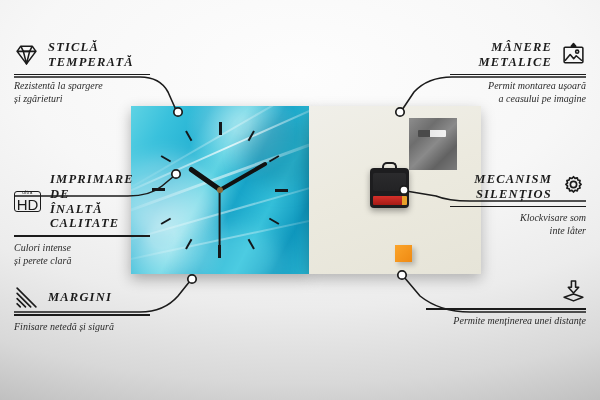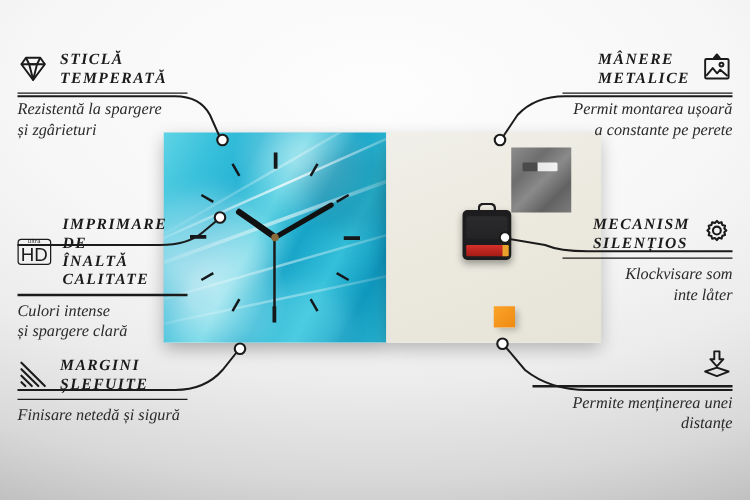--- a/index.html
+++ b/index.html
@@ -66,27 +66,27 @@
     background:linear-gradient(180deg,#d6302a,#a51b16); border-radius:1px; }
   #battery .plus { position:absolute; right:-1px; top:0; width:5px; height:9px; background:#e8a12a; border-radius:0 1px 1px 0; }
   #spacer { position:absolute; left:86px; top:139px; width:17px; height:17px;
     background:linear-gradient(135deg,#fba42a,#ef8a12); box-shadow:3px 3px 5px rgba(0,0,0,.22); }
 
   
   .callout { position:absolute; }
   .co-head { display:flex; align-items:center; gap:9px; }
   .co-title { font-size:12.5px; font-weight:700; letter-spacing:1.2px; line-height:1.18; text-transform:uppercase;font-style:italic; }
   .co-rule { height:1.6px; background:#1b1b1b; margin-top:4px; }
-  .co-sub { font-size:13px; line-height:1.3; margin-top:4px; color:#2a2a2a; font-style:italic; }
+  .co-sub { font-size:10px; line-height:1.3; margin-top:4px; color:#2a2a2a; font-style:italic; }
 
   .left .co-head { flex-direction:row; }
   .left .co-title { text-align:left; }
   .left .co-sub { text-align:left; }
   .right .co-head { flex-direction:row; justify-content:flex-end; }
-  .right .co-title { }
+  .right .co-title { text-align:right; }
   .right .co-sub { text-align:right; }
 
   .ico { width:25px; height:25px; flex:0 0 25px; display:block; }
   .ico svg { width:100%; height:100%; display:block; }
 
   .hdbadge { width:27px; height:21px; flex:0 0 27px; border:1.6px solid #1b1b1b; border-radius:3px;
     display:flex; flex-direction:column; align-items:center; justify-content:center; line-height:1; }
   .hdbadge .u { font-size:4.6px; letter-spacing:.3px; font-family:"Liberation Sans",sans-serif; }
   .hdbadge .h { font-size:15px; font-weight:400; font-family:"Liberation Sans",sans-serif; margin-top:.5px; }
 
@@ -216,37 +216,36 @@
       <span class="h">HD</span>
     </span>
     <span class="co-title">
       <span>IMPRIMARE DE</span><br>
       <span>ÎNALTĂ CALITATE</span>
     </span>
   </div>
   <div class="co-rule" style="width:136px;"></div>
   <div class="co-sub">
     <span>Culori intense</span><br>
-    <span>și spargere clară</span>
+    <span>și perete clară</span>
   </div>
 </div>
 
 <div class="callout left" style="left:14px; top:285px; width:136px;">
   <div class="co-head">
     <span class="ico">
       <svg viewBox="0 0 24 24" fill="none" stroke="#1b1b1b" stroke-width="1.6" stroke-linecap="round">
         <path d="M3 3L21 21"></path>
           <path d="M3 8L16 21"></path>
           <path d="M3 13L11 21"></path>
           <path d="M3 18L6 21"></path>
       </svg>
     </span>
     <span class="co-title">
       <span>MARGINI</span><br>
-      <span>ȘLEFUITE</span>
     </span>
   </div>
   <div class="co-rule" style="width:136px;"></div>
   <div class="co-sub">
     <span>Finisare netedă și sigură</span>
   </div>
 </div>
 
 <div class="callout right" style="right:14px; top:40px; width:136px;">
   <div class="co-head">
@@ -259,21 +258,21 @@
         <path d="M12 1.5l2.2 2.6h-4.4L12 1.5z" fill="#1b1b1b"></path>
         <rect x="3" y="5" width="18" height="15" rx="1"></rect>
         <path d="M3.8 18l5-6 3.4 4 2.4-2.8L20.2 18"></path>
         <circle cx="15.5" cy="9.3" r="1.5"></circle>
       </svg>
     </span>
   </div>
   <div class="co-rule" style="width:136px;"></div>
   <div class="co-sub">
     <span>Permit montarea ușoară</span><br>
-    <span>a constante pe perete</span>
+    <span>a ceasului pe imagine</span>
   </div>
 </div>
 
 <div class="callout right" style="right:14px; top:172px; width:136px;">
   <div class="co-head">
     <span class="co-title">
       <span>MECANISM</span><br>
       <span>SILENȚIOS</span>
     </span>
     <span class="ico">

